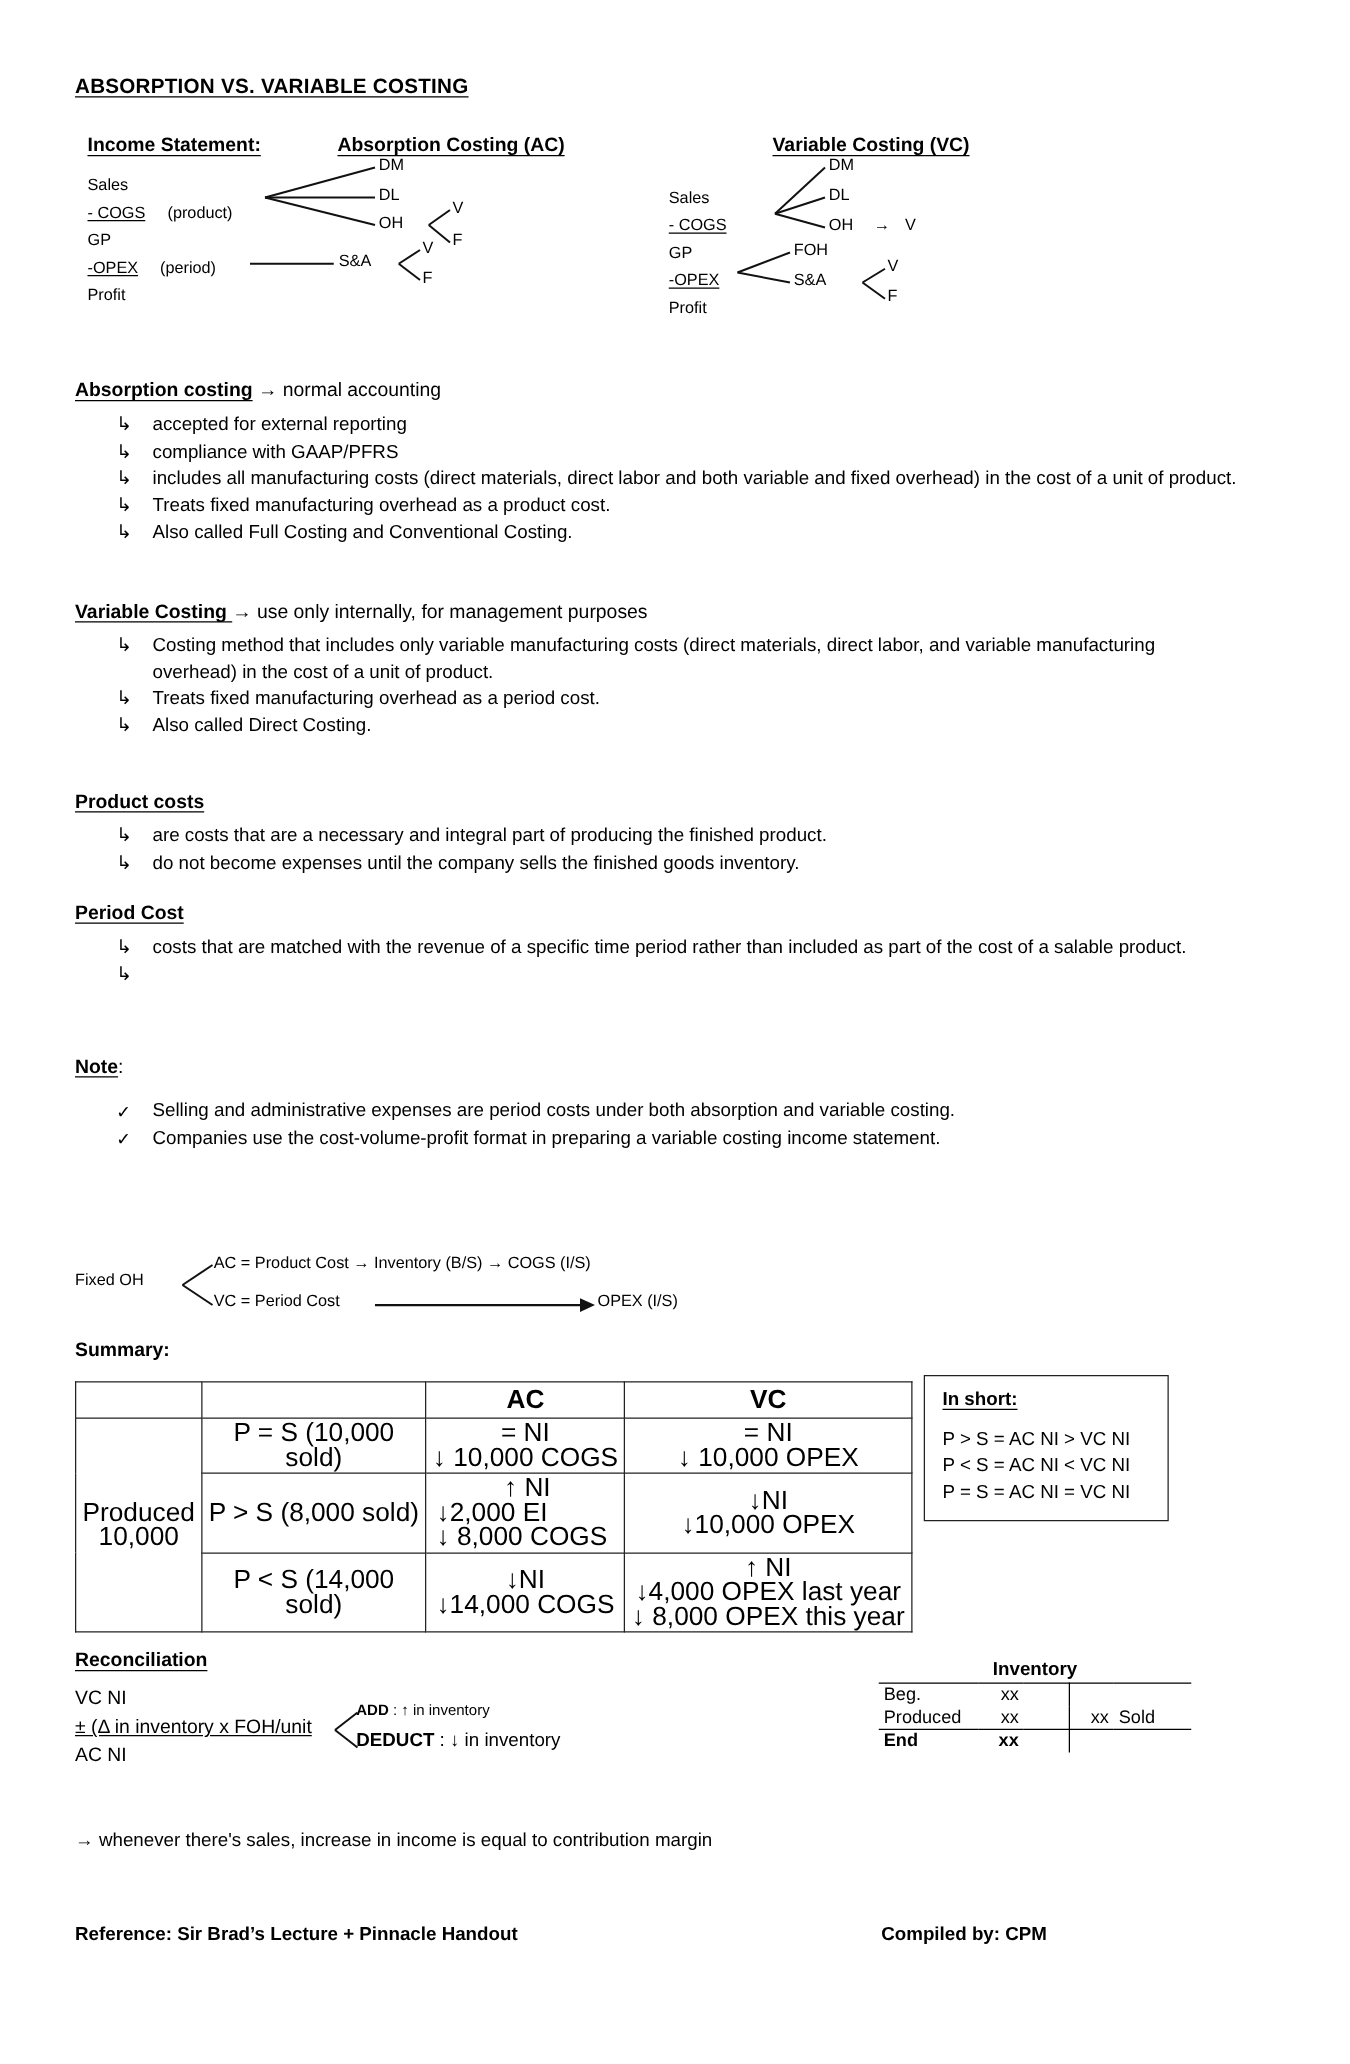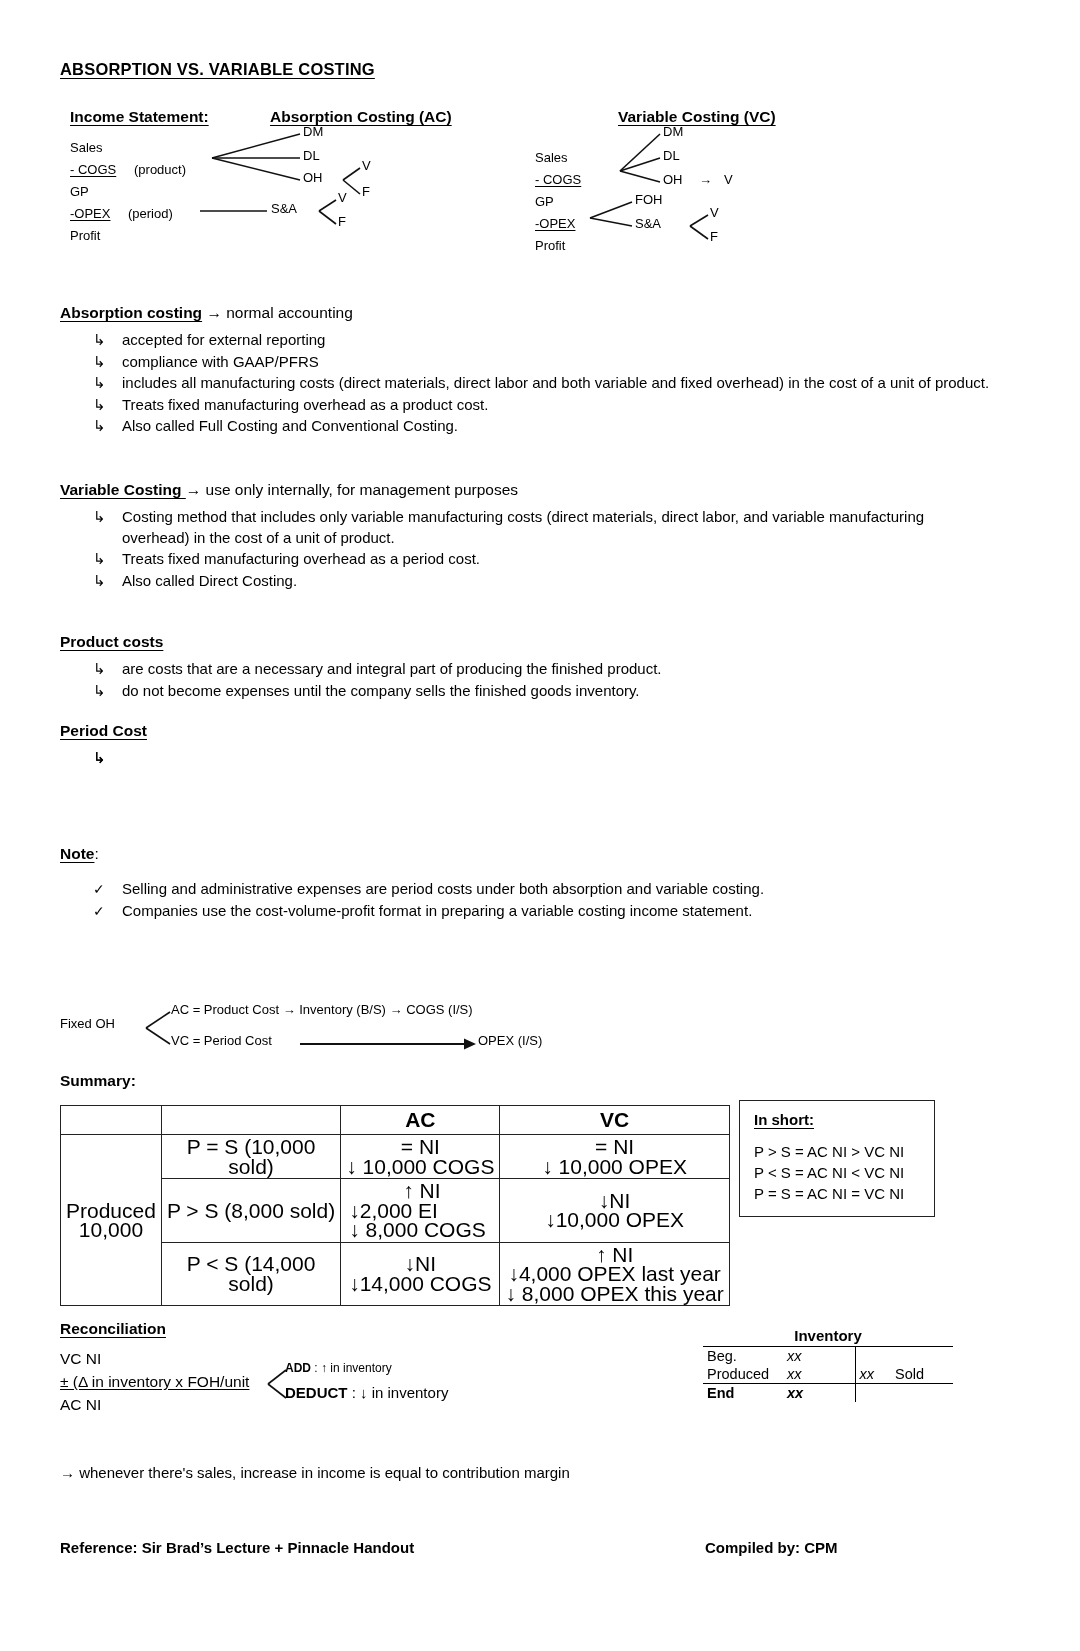--- a/index.html
+++ b/index.html
@@ -79,21 +79,21 @@
   #recon .a2 { position:absolute; left:225px; top:34px; font-size:15px; white-space:nowrap; }
 
   
   #inv { position:absolute; left:703px; top:1325px; width:250px; font-size:14.5px; }
   #inv .cap { text-align:center; font-weight:bold; font-size:15px; padding-bottom:2px; }
   #inv table { border-collapse:collapse; width:250px; }
   #inv table td { padding:1px 4px; white-space:nowrap; }
   #inv .tl { border-top:1.6px solid #000; }
   #inv .bl { border-bottom:1.2px solid #000; }
   #inv .vb { border-right:1.4px solid #000; }
-  #inv .num { text-align:left; width:36px;font-style:italic; }
+  #inv .num { text-align:right; width:36px; }
   #inv .lbl { width:80px; }
   #inv .bold { font-weight:bold; }
 
   
   #whenever { position:absolute; left:60px; top:1462px; font-size:15px; }
   #ref { position:absolute; left:60px; top:1537px; font-size:15px; font-weight:bold; }
   #comp { position:absolute; left:705px; top:1537px; font-size:15px; font-weight:bold; }
 </style>
 </head>
 <body>
@@ -203,21 +203,21 @@
       <li><span class="mk">↳</span><span>are costs that are a necessary and integral part of producing the finished product.</span></li>
       <li><span class="mk">↳</span><span>do not become expenses until the company sells the finished goods inventory.</span></li>
     </ul>
   </div>
 
   <div class="blk" style="left:60px; top:720px;">
     <div class="sect-h">
       <span class="uu">Period Cost</span><span class="reg"></span>
     </div>
     <ul class="bul">
-      <li><span class="mk">↳</span></li>
+      <li><span class="mk">↳</span><span>costs that are matched with the revenue of a specific time period rather than included as part of the cost of a salable product.</span></li>
       <li><span class="mk">↳</span></li>
     </ul>
   </div>
 
   <div class="blk" style="left:60px; top:843px;">
     <div class="sect-h">
       <span class="uu">Note</span><span class="reg">:</span>
     </div>
     <ul class="bul check" style="margin-top:16px;">
       <li><span class="mk">✓</span><span>Selling and administrative expenses are period costs under both absorption and variable costing.</span></li>

